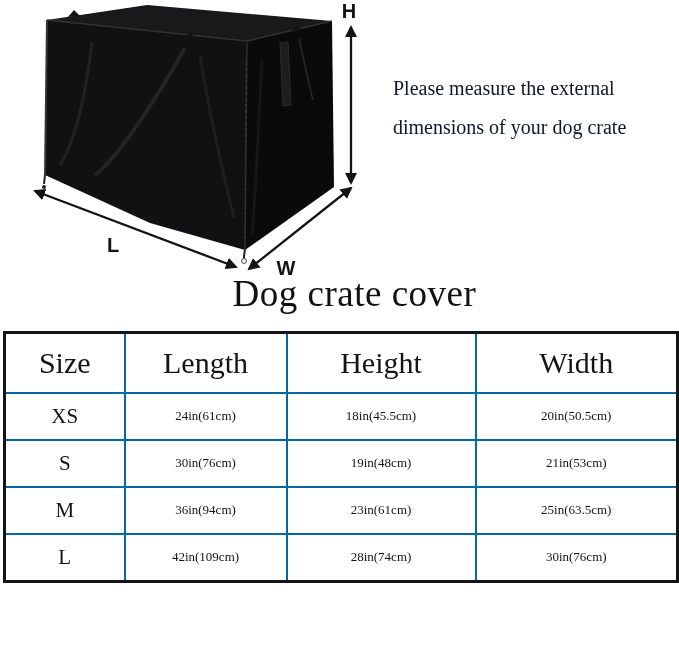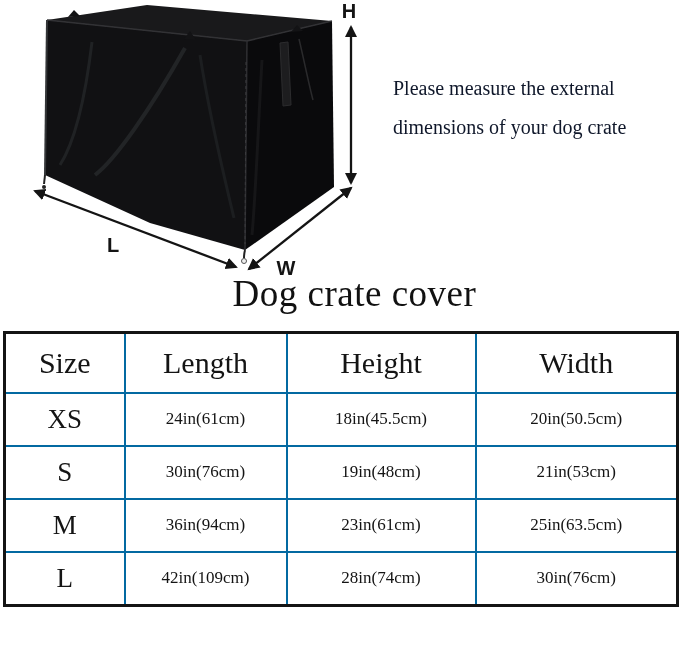--- a/index.html
+++ b/index.html
@@ -52,22 +52,22 @@
   table.size-table th, table.size-table td {
     border: 2px solid #0369a1;
     text-align: center;
     vertical-align: middle;
     padding: 10px;
     overflow: hidden;
   }
   tr.hdr { height: 60px; }
   tr.row { height: 43px; }
   th.hcell { font-size: 30px; font-weight: normal; }
-  td.size-cell { font-size: 27px; }
-  td.val-cell { font-size: 17px; }
+  td.size-cell { font-size: 21px; }
+  td.val-cell { font-size: 13px; }
 </style>
 </head>
 <body>
 
 <div class="page">
 
   <svg class="crate-svg" width="679" height="332" viewBox="0 0 679 332">
     <defs>
       <marker id="ah" markerWidth="13" markerHeight="13" refX="10" refY="6" orient="auto-start-reverse" markerUnits="userSpaceOnUse">
         <path d="M0,0 L12,6 L0,12 z" fill="#141414"></path>

